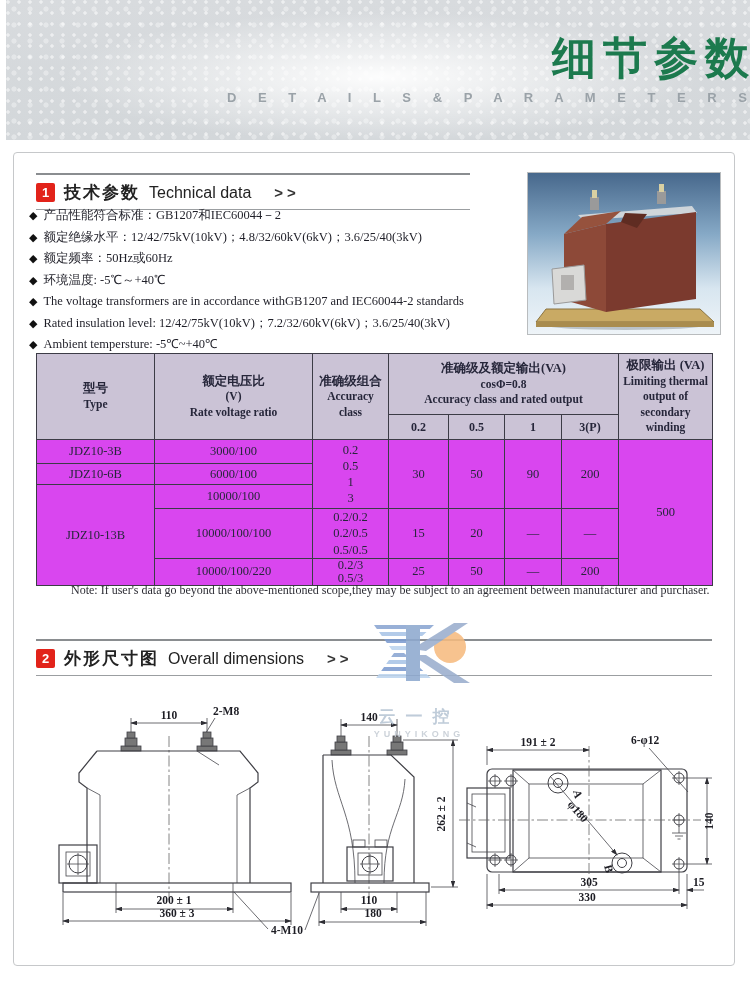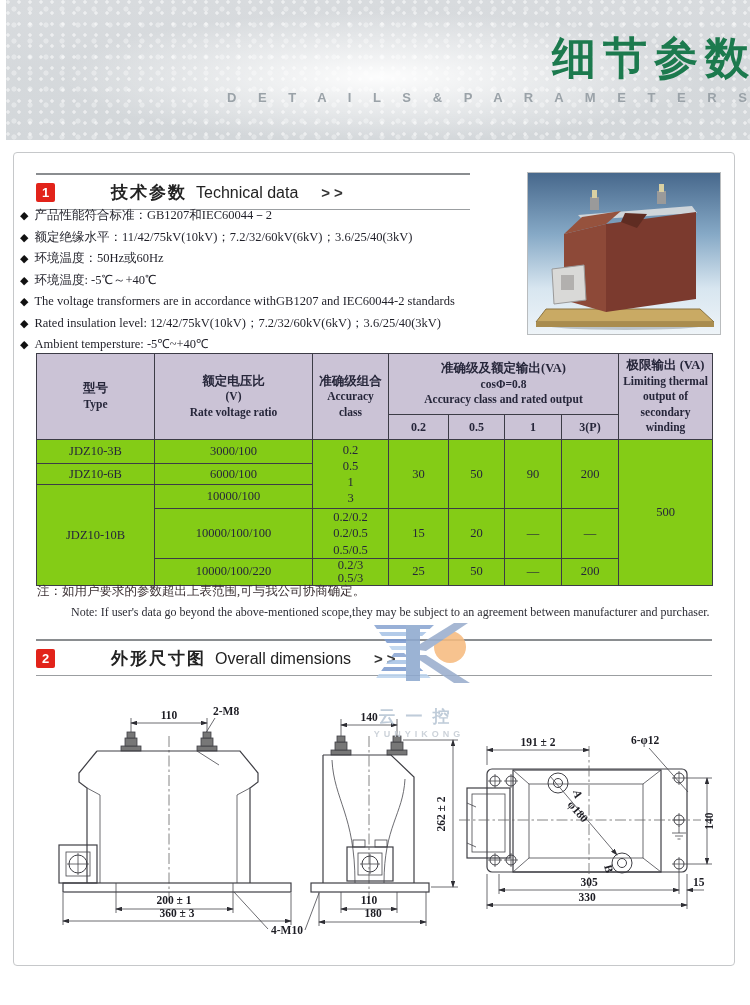--- a/index.html
+++ b/index.html
@@ -17,37 +17,37 @@
     letter-spacing:7px;line-height:1.1;}
   .banner-sub{margin-top:8px;font-size:13px;color:#9aa2a8;letter-spacing:9px;font-weight:bold;padding-left:37px;}
   
   .card{position:absolute;left:13px;top:152px;width:720px;height:812px;background:#fff;
     border:1px solid #c6c8ca;border-radius:4px;}
   
   .sec{position:absolute;left:22px;border-top:2px solid #8a8d90;border-bottom:1px solid #9b9ea1;
     padding:6px 0 5px 0;display:flex;align-items:center;gap:9px;background:transparent;}
   .badge{display:inline-block;min-width:19px;height:19px;line-height:19px;text-align:center;
     background:#e2231a;color:#fff;font-weight:bold;font-size:13px;border-radius:2px;}
-  .sec-zh{font-size:17px;font-weight:bold;color:#222;letter-spacing:2px;margin-left:47px;}
+  .sec-zh{font-size:17px;font-weight:bold;color:#222;letter-spacing:2px;}
   .sec-en{font-size:16px;color:#222;}
   .sec-ar{font-size:15px;font-weight:bold;color:#333;letter-spacing:4px;margin-left:14px;}
   
-  .bullets{position:absolute;left:6px;top:54px;width:475px;list-style:none;margin:0;padding:0;
+  .bullets{position:absolute;left:15px;top:54px;width:475px;list-style:none;margin:0;padding:0;
     font-family:"Liberation Serif",serif;font-size:12.5px;color:#1f1f28;}
   .bullets li{margin-bottom:5.5px;line-height:1.28;}
   .dm{color:#111;margin-right:6px;font-size:11px;}
   
   .photo{position:absolute;left:513px;top:19px;width:192px;height:161px;border:1px solid #b9bcbe;}
   
   table.spec{position:absolute;left:22px;top:200px;width:676px;border-collapse:collapse;
     table-layout:fixed;font-family:"Liberation Serif",serif;color:#26263a;}
   table.spec th,table.spec td{border:1px solid #3c3c46;text-align:center;vertical-align:middle;
     padding:0 2px;overflow:hidden;}
   table.spec th{background:#cbc3d6;font-weight:bold;font-size:12px;line-height:1.35;}
-  table.spec td{background:#84cc16;font-size:12.5px;}
+  table.spec td{background:#d946ef;font-size:12.5px;}
   .hz{font-size:12.5px;}
   .he{font-weight:bold;font-size:11.5px;}
   .pre{white-space:pre-line;}
   td.acc{font-size:12px;line-height:1.3;}
   td.acc-s{font-size:11px;line-height:1.05;}
   
   .notes{position:absolute;left:23px;top:430px;width:680px;font-family:"Liberation Serif",serif;}
   .note-zh{font-size:12.5px;color:#3a2f32;margin-bottom:5px;}
   .note-en{font-size:12px;color:#2c2c34;margin-left:34px;}
   
@@ -77,22 +77,22 @@
 
     <div class="sec" style="top:20px;width:434px;">
       <span class="badge">1</span>
       <span class="sec-zh">技术参数</span>
       <span class="sec-en">Technical data</span>
       <span class="sec-ar">&gt;&gt;</span>
     </div>
 
     <ul class="bullets">
       <li><span class="dm">◆</span><span>产品性能符合标准：GB1207和IEC60044－2</span></li>
-      <li><span class="dm">◆</span><span>额定绝缘水平：11/42/75kV(10kV)；7.2/32/60kV(6kV)；3.6/25/40(3kV)</span></li>
-      <li><span class="dm">◆</span><span>环境温度：50Hz或60Hz</span></li>
+      <li><span class="dm">◆</span><span>额定绝缘水平：12/42/75kV(10kV)；4.8/32/60kV(6kV)；3.6/25/40(3kV)</span></li>
+      <li><span class="dm">◆</span><span>额定频率：50Hz或60Hz</span></li>
       <li><span class="dm">◆</span><span>环境温度: -5℃～+40℃</span></li>
       <li><span class="dm">◆</span><span>The voltage transformers are in accordance withGB1207 and IEC60044-2 standards</span></li>
       <li><span class="dm">◆</span><span>Rated insulation level: 12/42/75kV(10kV)；7.2/32/60kV(6kV)；3.6/25/40(3kV)</span></li>
       <li><span class="dm">◆</span><span>Ambient tempersture: -5℃~+40℃</span></li>
     </ul>
 
     <div class="photo">
       <svg width="192" height="161" viewBox="0 0 192 161">
         <defs>
           <linearGradient id="pbg" x1="0" y1="0" x2="0" y2="1">
@@ -179,21 +179,21 @@
           <td rowspan="3">50</td>
           <td rowspan="3">90</td>
           <td rowspan="3">200</td>
           <td rowspan="5">500</td>
         </tr>
         <tr style="height:21px">
           <td>JDZ10-6B</td>
           <td>6000/100</td>
         </tr>
         <tr style="height:24px">
-          <td rowspan="3">JDZ10-10B</td>
+          <td rowspan="3">JDZ10-13B</td>
           <td>10000/100</td>
         </tr>
         <tr style="height:48px">
           <td>10000/100/100</td>
           <td class="acc pre">0.2/0.2
 0.2/0.5
 0.5/0.5</td>
           <td>15</td>
           <td>20</td>
           <td>—</td>
@@ -205,21 +205,20 @@
 0.5/3</td>
           <td>25</td>
           <td>50</td>
           <td>—</td>
           <td>200</td>
         </tr>
       </tbody>
     </table>
 
     <div class="notes">
-      <div class="note-zh">注：如用户要求的参数超出上表范围,可与我公司协商确定。</div>
       <div class="note-en">Note: If user's data go beyond the above-mentioned scope,they may be subject to an agreement between manufacturer and purchaser.</div>
     </div>
 
     <div class="sec" style="top:486px;width:676px;">
       <span class="badge">2</span>
       <span class="sec-zh">外形尺寸图</span>
       <span class="sec-en">Overall dimensions</span>
       <span class="sec-ar">&gt;&gt;</span>
     </div>
 

